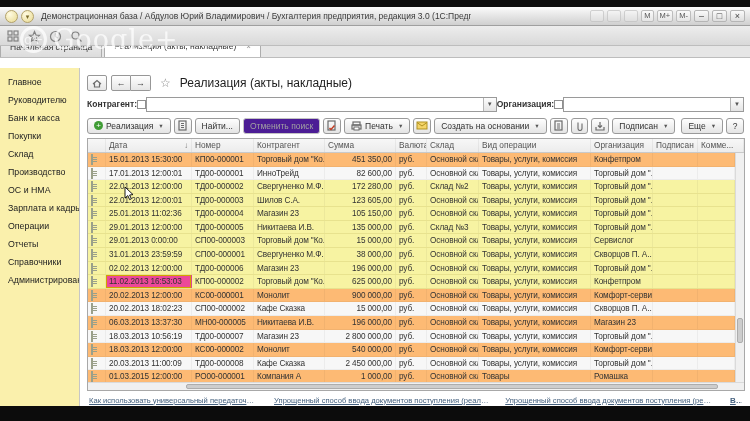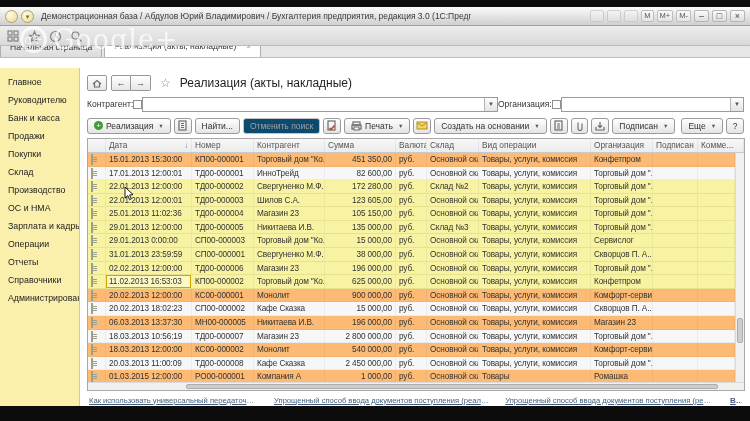--- a/index.html
+++ b/index.html
@@ -57,34 +57,34 @@
   .page-header{display:flex;align-items:center;gap:4px;padding:6px 6px 3px 6px;height:27px;}
   .nav-btn{border:1px solid #979797;background:linear-gradient(#fff,#e6e6e6);border-radius:2px;
     height:16px;min-width:20px;font-size:9px;display:flex;align-items:center;justify-content:center;color:#444;}
   .nav-group{display:flex;}
   .nav-group .nav-btn:first-child{border-radius:2px 0 0 2px;}
   .nav-group .nav-btn:last-child{border-radius:0 2px 2px 0;border-left:none;}
   .fav-star{color:#8a8a8a;font-size:12px;margin-left:5px;}
   .page-title{font-size:12px;color:#1d1d1d;margin-left:5px;white-space:nowrap;}
 
   
-  .filter-row{display:flex;align-items:center;gap:0;padding:1px 6px 3px 6px;font-size:8.5px;height:20px;}
+  .filter-row{display:flex;align-items:center;gap:0;padding:1px 6px 3px 6px;font-size:8.5px;height:20px;font-weight:bold;}
   .chk{width:9px;height:9px;border:1px solid #8f8f8f;background:#fff;flex:none;}
   .combo{height:15px;border:1px solid #9a9a9a;background:#fff;display:flex;align-items:center;}
   .combo .val{flex:1;font-size:8.5px;padding:0 3px;color:#333;}
   .combo .arrow{width:13px;height:100%;border-left:1px solid #b5b5b5;background:linear-gradient(#fdfdfd,#e4e4e4);
     font-size:6px;color:#555;display:flex;align-items:center;justify-content:center;}
   .combo.c1{flex:1.95;} .combo.c2{flex:1;}
 
   
   .toolbar{display:flex;align-items:center;gap:3px;padding:2px 6px 4px 6px;height:23px;}
   .btn{height:16px;border:1px solid #9a9a9a;border-radius:3px;background:linear-gradient(#fefefe,#e4e4e4);
     font-size:8.5px;color:#333;display:flex;align-items:center;gap:3px;padding:0 6px;white-space:nowrap;}
   .btn .caret{font-size:5.5px;color:#555;margin-left:2px;}
-  .btn.disabled{color:#a2a2a2;border-color:#c3c3c3;background:#0c4a6e;}
+  .btn.disabled{color:#a2a2a2;border-color:#c3c3c3;background:#4c1d95;}
   .icon-btn{width:18px;justify-content:center;padding:0;}
   .green-plus{width:9px;height:9px;border-radius:50%;background:#3f9c35;color:#fff;font-size:8px;
     line-height:9px;text-align:center;flex:none;}
   .spacer{flex:1;}
 
   
   .table-outer{margin:0 5px 0 6px;border:1px solid #a8a8a8;height:253px;display:flex;flex-direction:column;background:#fff;}
   .thead{display:grid;grid-template-columns:18px 86px 62px 71px 71px 31px 52px 112px 62px 45px 1fr;
     height:14px;background:linear-gradient(#f7f7f7,#ececec);border-bottom:1px solid #c9c9c9;flex:none;}
   .th{font-size:8.3px;color:#555;line-height:13px;padding:0 3px;white-space:nowrap;overflow:hidden;
@@ -92,21 +92,21 @@
   .th .sort{margin-left:auto;color:#777;font-size:8px;}
   .tbody{position:relative;flex:1;overflow:hidden;}
   .rows{position:absolute;left:0;top:0;right:9px;bottom:0;}
   .tr{display:grid;grid-template-columns:18px 86px 62px 71px 71px 31px 52px 112px 62px 45px 1fr;
     height:13.59px;border-bottom:1px solid rgba(0,0,0,0.045);background:#fdba74;}
   .tr.alt{background:#f7f7f7;}
   .tr.yellow{background:#f7f3a2;border-bottom-color:rgba(120,110,0,0.12);}
   .td{font-size:8.2px;color:#333;line-height:13px;padding:0 3px;white-space:nowrap;overflow:hidden;
     border-right:1px solid rgba(0,0,0,0.045);letter-spacing:-0.1px;}
   .td.num{text-align:right;}
-  .td.sel{background:#fef9c3;box-shadow:inset 0 0 0 1px #d2a300;}
+  .td.sel{background:#ec4899;box-shadow:inset 0 0 0 1px #d2a300;}
   .doc-ico{width:8px;height:10px;background:#fdfdf4;border:1px solid #9aa08a;margin:1px auto 0;position:relative;}
   .doc-ico::after{content:"";position:absolute;left:1px;top:2px;width:4px;height:1px;background:#9aa08a;
     box-shadow:0 2px 0 #9aa08a,0 4px 0 #9aa08a;}
   .vscroll{position:absolute;top:0;right:0;bottom:0;width:9px;background:#f0f0f0;border-left:1px solid #dadada;}
   .vthumb{position:absolute;left:1px;right:1px;top:72%;height:11%;background:#cdcdcd;border:1px solid #adadad;border-radius:2px;}
   .hscroll{height:8px;background:#f0f0f0;border-top:1px solid #dadada;position:relative;flex:none;}
   .hthumb{position:absolute;top:1px;bottom:1px;left:15%;width:81%;background:#cdcdcd;border:1px solid #adadad;border-radius:2px;}
 
   
   .links{display:flex;align-items:center;gap:16px;padding:3px 8px 0 8px;font-size:7.6px;white-space:nowrap;overflow:hidden;height:15px;}
@@ -180,21 +180,20 @@
     </div>
     <div class="tab active">
       <span>Реализация (акты, накладные)</span><span class="tab-close">×</span>
     </div>
   </div>
 
   <div class="sidebar">
       <div class="side-item">Главное</div>
       <div class="side-item">Руководителю</div>
       <div class="side-item">Банк и касса</div>
-      <div class="side-item">Продажи</div>
       <div class="side-item">Покупки</div>
       <div class="side-item">Склад</div>
       <div class="side-item">Производство</div>
       <div class="side-item">ОС и НМА</div>
       <div class="side-item">Зарплата и кадры</div>
       <div class="side-item">Операции</div>
       <div class="side-item">Отчеты</div>
       <div class="side-item">Справочники</div>
       <div class="side-item">Администрирование</div>
     </div>

